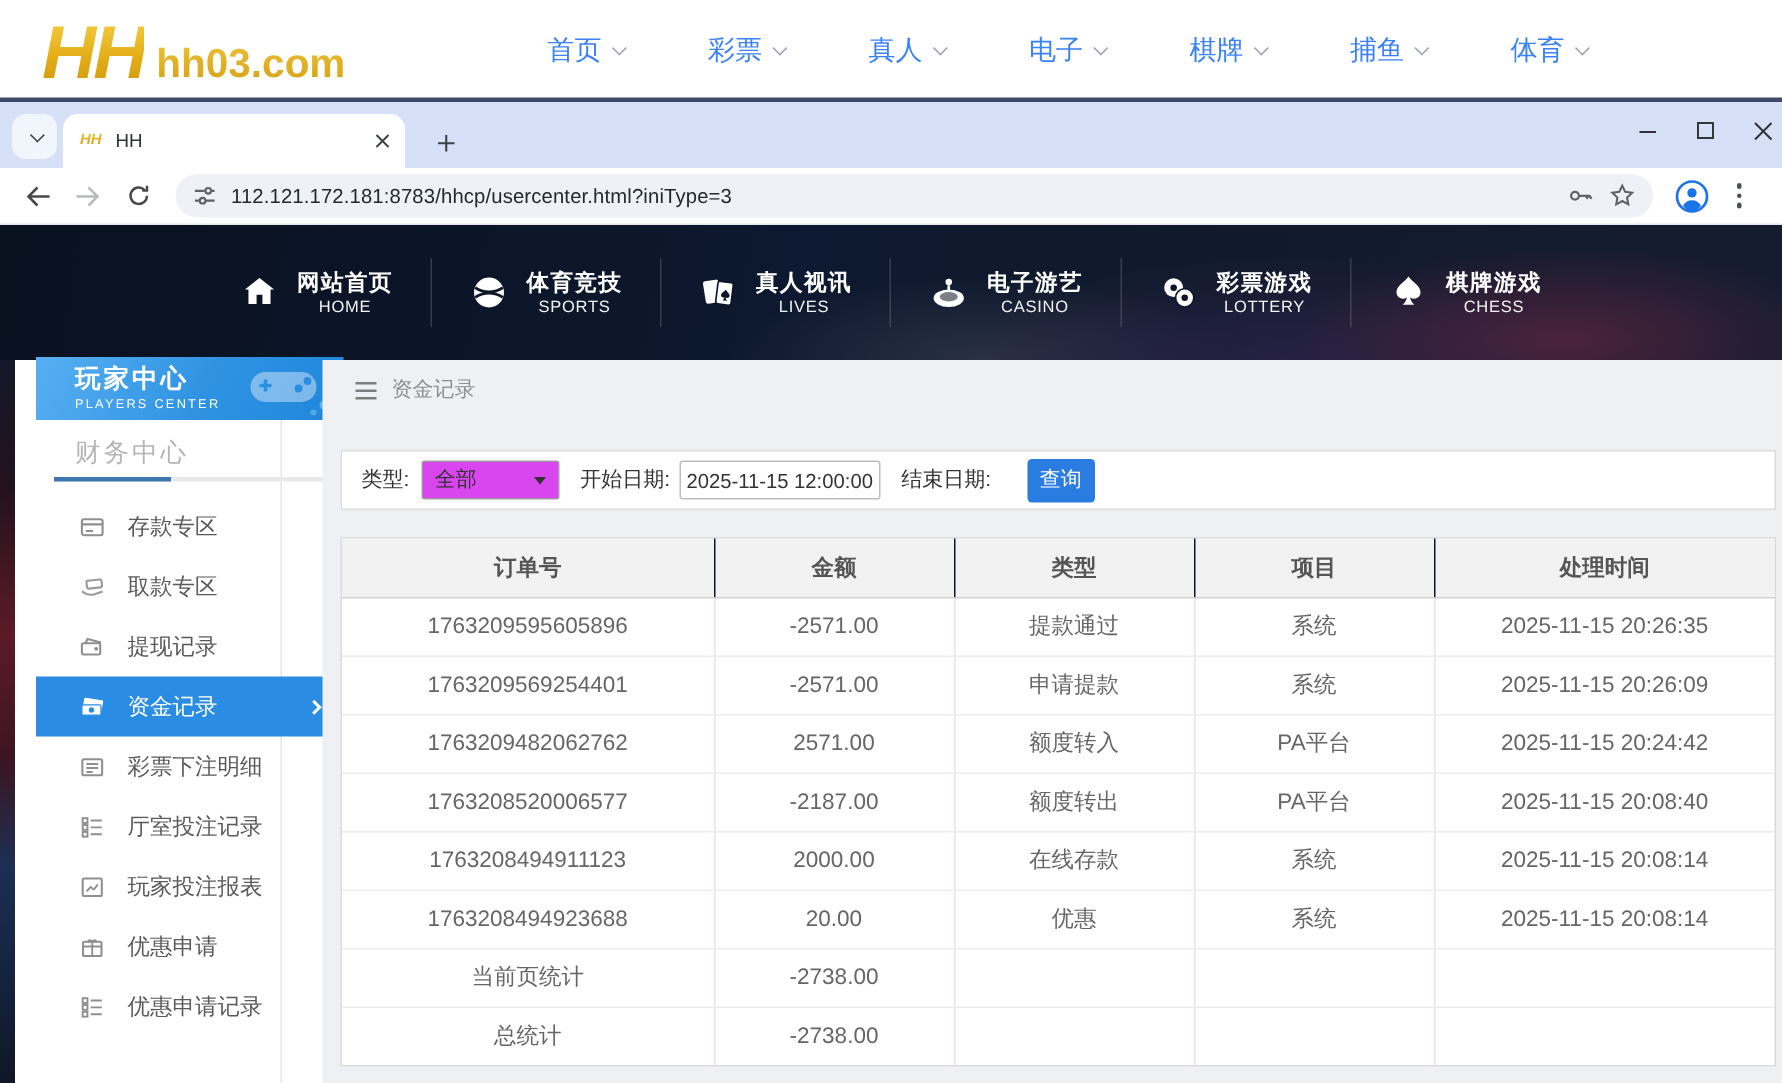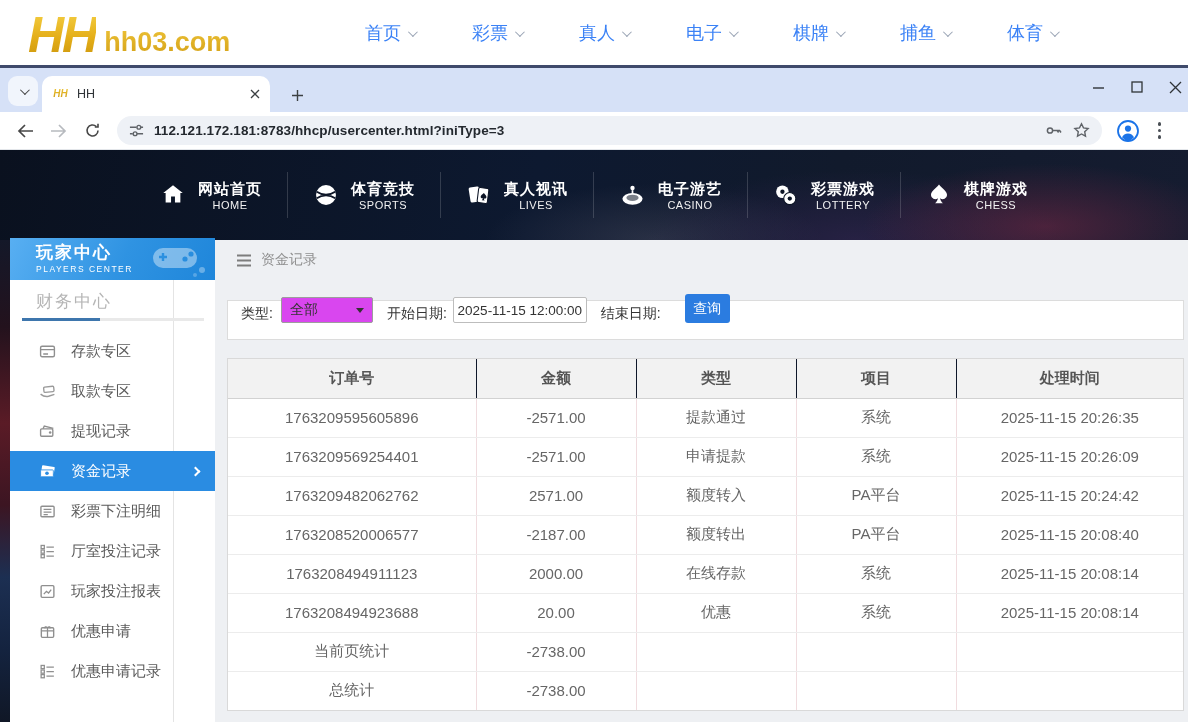--- a/index.html
+++ b/index.html
@@ -31,21 +31,21 @@
   .favicon { width:17px; height:14px; font-size:10px; font-weight:bold; font-style:italic; line-height:14px; text-align:center;
     background:linear-gradient(180deg,#f0c83a,#c8920a); -webkit-background-clip:text; background-clip:text; color:transparent;}
   .tab-title { font-size:12.5px; color:#2f3337; flex:1; }
   .icon-btn { display:flex; align-items:center; justify-content:center; cursor:pointer; }
   .newtab-btn { left:284px; top:82px; width:26px; height:26px; border-radius:50%; }
   .win-controls { right:6px; top:72px; display:flex; gap:26px; align-items:center; height:30px; }
   .toolbar { left:0; top:112px; width:1188px; height:38px; background:#fff; border-bottom:1px solid #e3e6ea; display:flex; align-items:center; }
   .nav-arrows { display:flex; align-items:center; gap:16px; margin-left:16px; }
   .url-pill { margin-left:16px; width:985px; height:29px; background:#eef1f6; border-radius:15px;
     display:flex; align-items:center; padding:0 12px; gap:10px; }
-  .url-text { font-size:13.5px; color:#24292f; flex:1; letter-spacing:.1px;font-weight:bold; }
+  .url-text { font-size:13.5px; color:#24292f; flex:1; letter-spacing:.1px; }
   .toolbar-right { display:flex; align-items:center; gap:18px; margin-left:14px; }
   .dots3 { display:flex; flex-direction:column; gap:3px; }
   .dots3 i { width:3.4px; height:3.4px; border-radius:50%; background:#4a4f55; }
 
   
   .dark-nav { left:0; top:150px; width:1188px; height:90px;
     background:
       radial-gradient(260px 90px at 88% 85%, rgba(120,40,70,.55), transparent 70%),
       radial-gradient(300px 100px at 72% 100%, rgba(60,40,90,.5), transparent 70%),
       radial-gradient(240px 80px at 55% 100%, rgba(90,90,110,.35), transparent 70%),
@@ -53,39 +53,39 @@
     display:flex; align-items:center; justify-content:center; }
   .game-item { display:flex; align-items:center; gap:12px; padding:0 25px; height:46px; cursor:pointer; }
   .game-item + .game-item { border-left:1px solid rgba(255,255,255,.16); }
   .game-txt { text-align:center; }
   .game-zh { color:#fff; font-size:15px; font-weight:bold; letter-spacing:1px; line-height:19px;}
   .game-en { color:#f2f2f2; font-size:11px; letter-spacing:.5px; line-height:14px;}
 
   
   .left-strip { left:0; top:240px; width:10px; height:482px;
     background:linear-gradient(180deg,#141829 0%,#23121d 18%,#5a1b26 38%,#3c1522 55%,#1c2f52 70%,#14233f 85%,#101726 100%); }
-  .sidebar { left:10px; top:238px; width:164px; height:484px; background:#fff; border-right:1px solid #e4e4e4; }
+  .sidebar { left:24px; top:238px; width:164px; height:484px; background:#fff; border-right:1px solid #e4e4e4; }
   .sb-header { left:0; top:0; width:205px; height:42px; background:linear-gradient(115deg,#58aff2 0%,#2f93e2 55%,#1f86da 100%);
     color:#fff; padding:4px 0 0 26px; overflow:hidden; }
   .sb-title { font-size:17px; font-weight:bold; letter-spacing:2px; line-height:22px; }
   .sb-sub { font-size:8.5px; letter-spacing:1.5px; line-height:10px; }
   .sb-pad { position:absolute; right:6px; top:2px; opacity:.4; }
   .sb-section { left:26px; top:52px; font-size:17px; color:#b5b5b5; letter-spacing:2px; }
   .sb-rule { left:12px; top:80px; width:182px; height:3px; background:#e9e9e9; }
   .sb-rule i { position:absolute; left:0; top:0; width:78px; height:3px; background:#3e76ad; display:block;}
   .sb-menu { left:0; top:93px; width:205px; }
   .sb-item { height:40px; display:flex; align-items:center; padding-left:29px; gap:15px; color:#5a5a5a; font-size:15px; cursor:pointer; position:relative;}
   .sb-item svg { flex:0 0 auto; }
   .sb-item.active { background:#2a8ce2; color:#fff; }
   .sb-item.active .arrow-r { position:absolute; right:16px; width:7px; height:7px; border-right:2px solid #fff; border-top:2px solid #fff; transform:rotate(45deg);}
 
   .content { left:215px; top:240px; width:973px; height:482px; background:#eef0f3; }
   .crumb { left:21px; top:11px; display:flex; align-items:center; gap:9px; color:#8f8f8f; font-size:14px; }
   .filter-card { left:12px; top:60px; width:957px; height:40px; background:#fff; border:1px solid #dcdcdc;
-    display:flex; align-items:flex-end; padding:16px 13px; font-size:14px; color:#333; }
+    display:flex; align-items:center; padding:16px 13px; font-size:14px; color:#333; }
   .sel { width:92px; height:26px; border:1px solid #9d9d9d; border-radius:2px; margin-left:8px; display:flex; align-items:center; padding:0 8px; justify-content:space-between; background:#d946ef; cursor:pointer;}
   .sel-caret { width:0; height:0; border-left:4.5px solid transparent; border-right:4.5px solid transparent; border-top:5.5px solid #333; }
   .f-label { margin-left:14px; }
   .f-input { width:134px; height:26px; border:1px solid #bdbdbd; border-radius:2px; margin-left:6px; text-align:center; font-size:13.5px; color:#333; font-family:"Liberation Sans",sans-serif; background:#fff;}
   .btn-query { margin-left:24px; width:45px; height:29px; background:#2b7ce0; color:#fff; border:none; border-radius:3px; font-size:14px; cursor:pointer; font-family:"Liberation Sans",sans-serif;}
 
   .tbl-wrap { left:12px; top:118px; width:957px; border:1px solid #d9d9d9; background:#fff;}
   table { border-collapse:collapse; width:100%; table-layout:fixed; }
   th { height:39px; background:#f2f2f2; font-size:15px; color:#555; font-weight:bold;
     border-right:1px solid #0f172a; border-bottom:1px solid #d2d2d2; text-align:center;}

